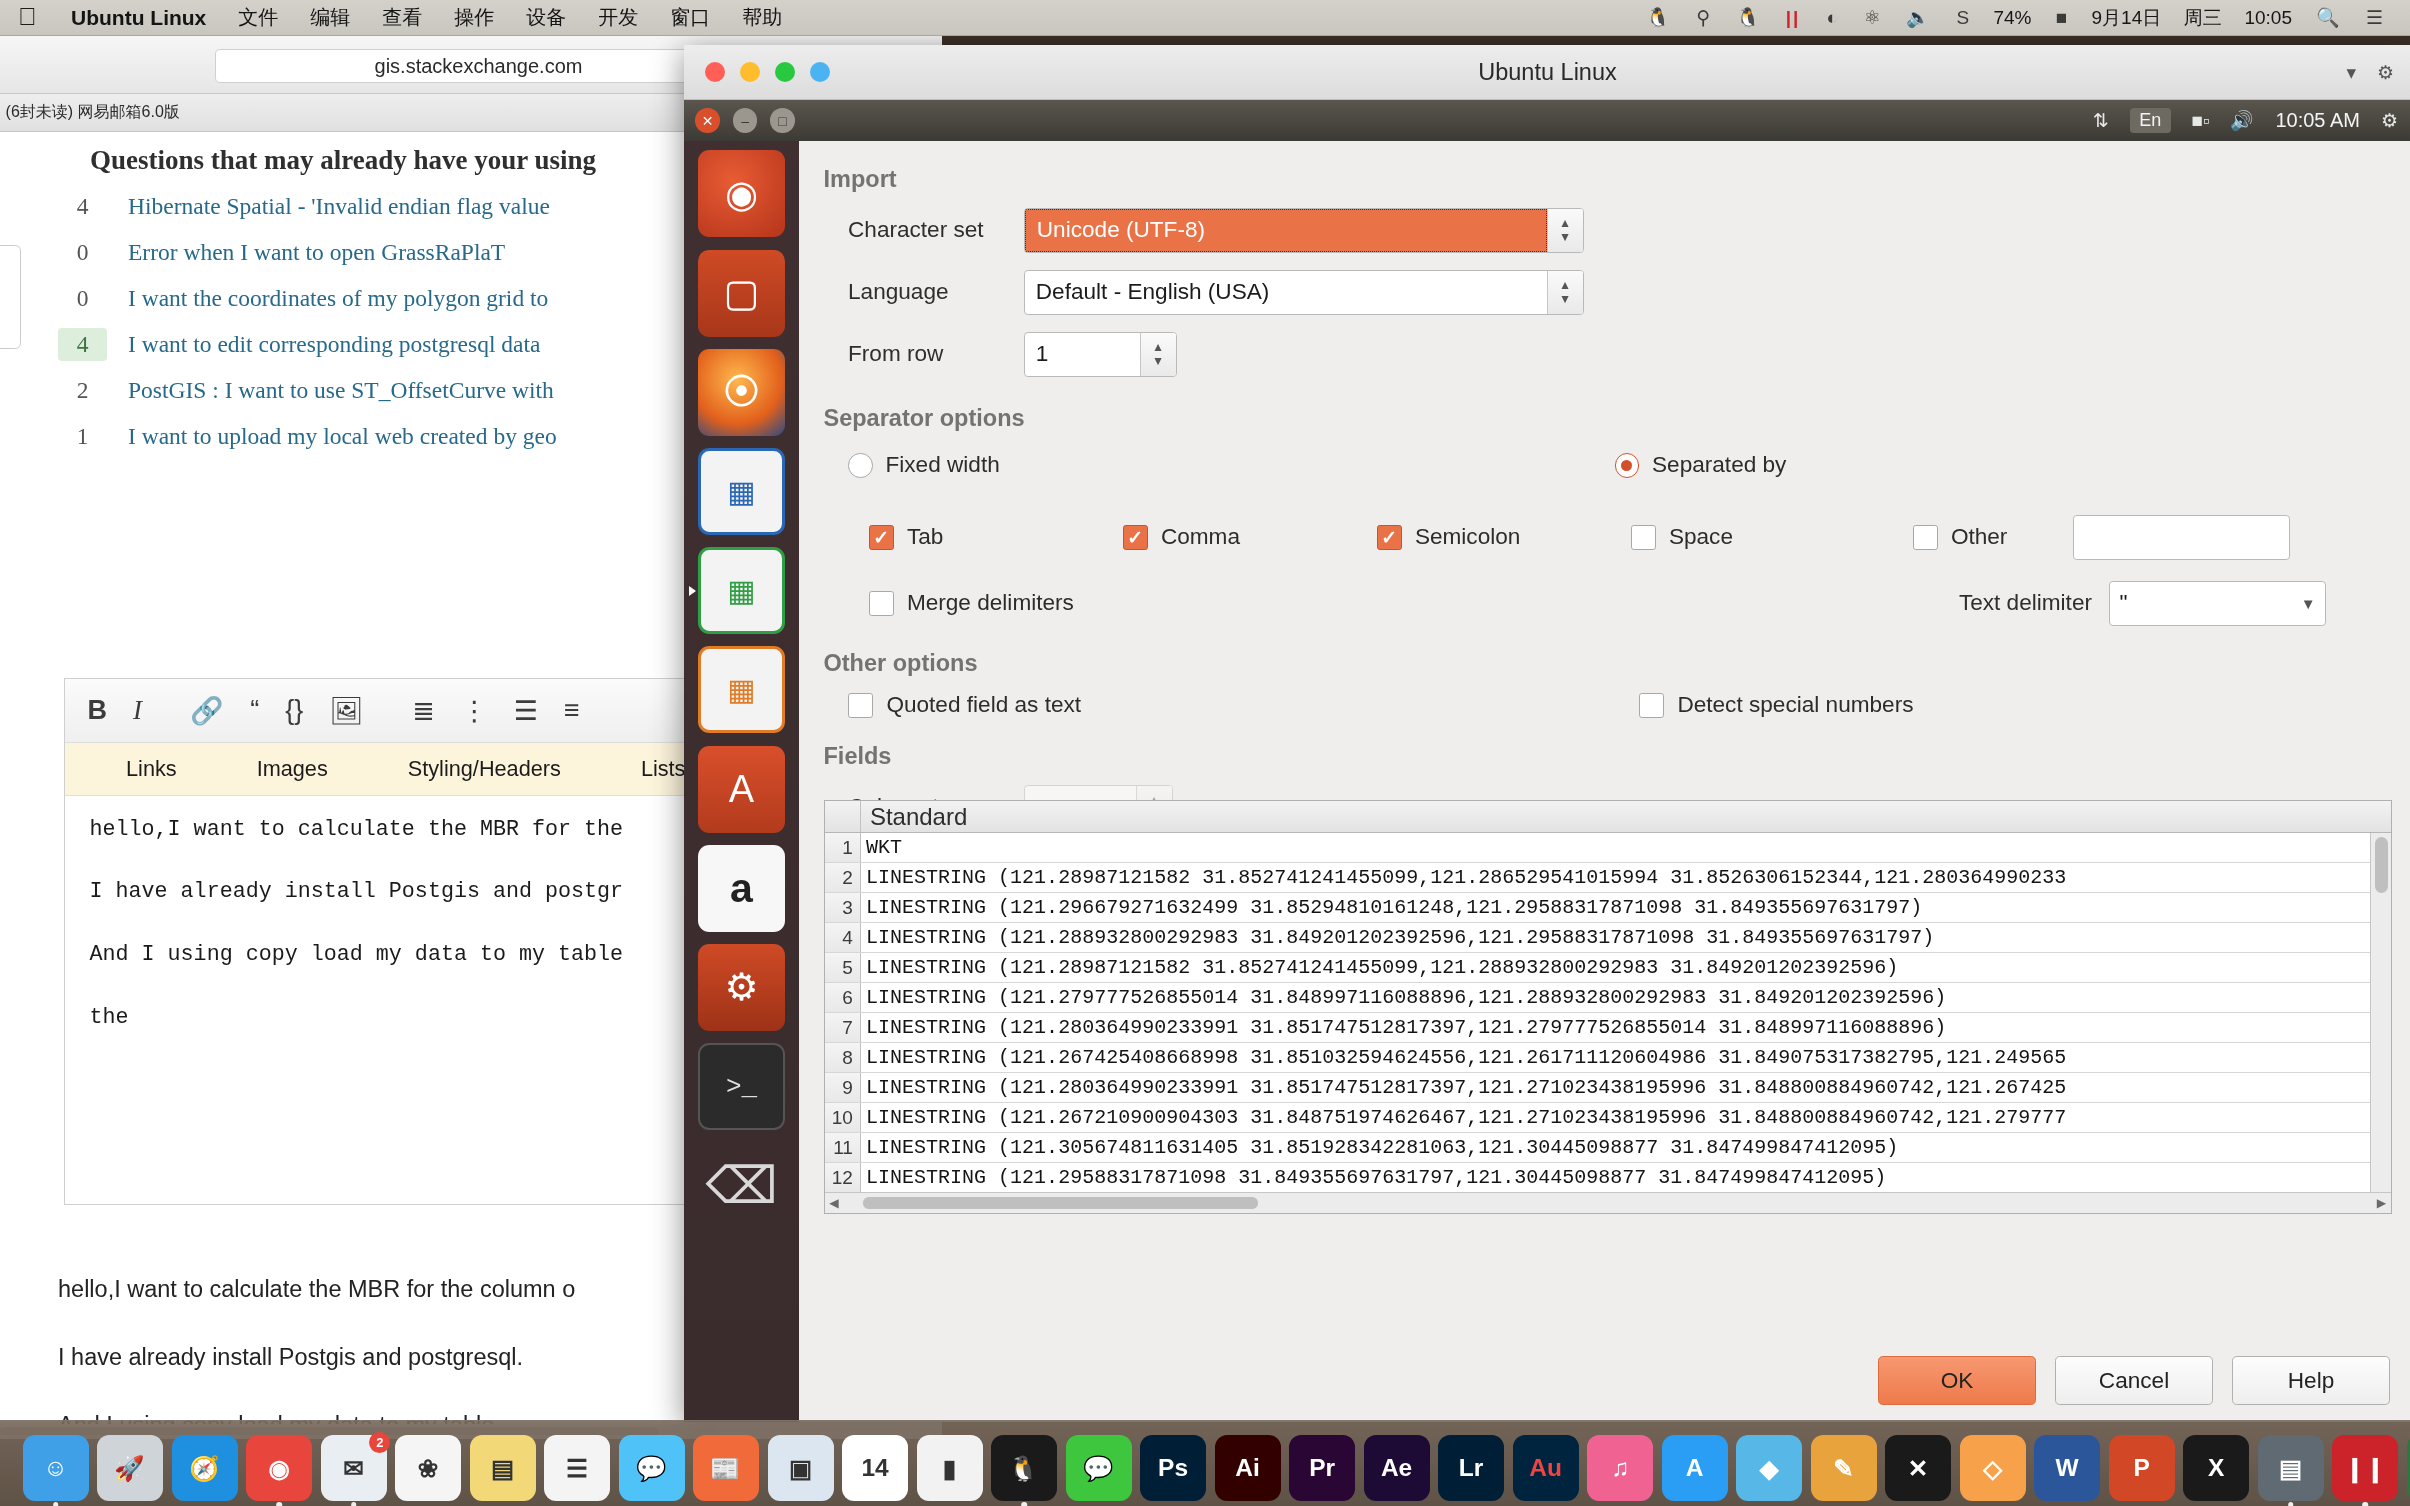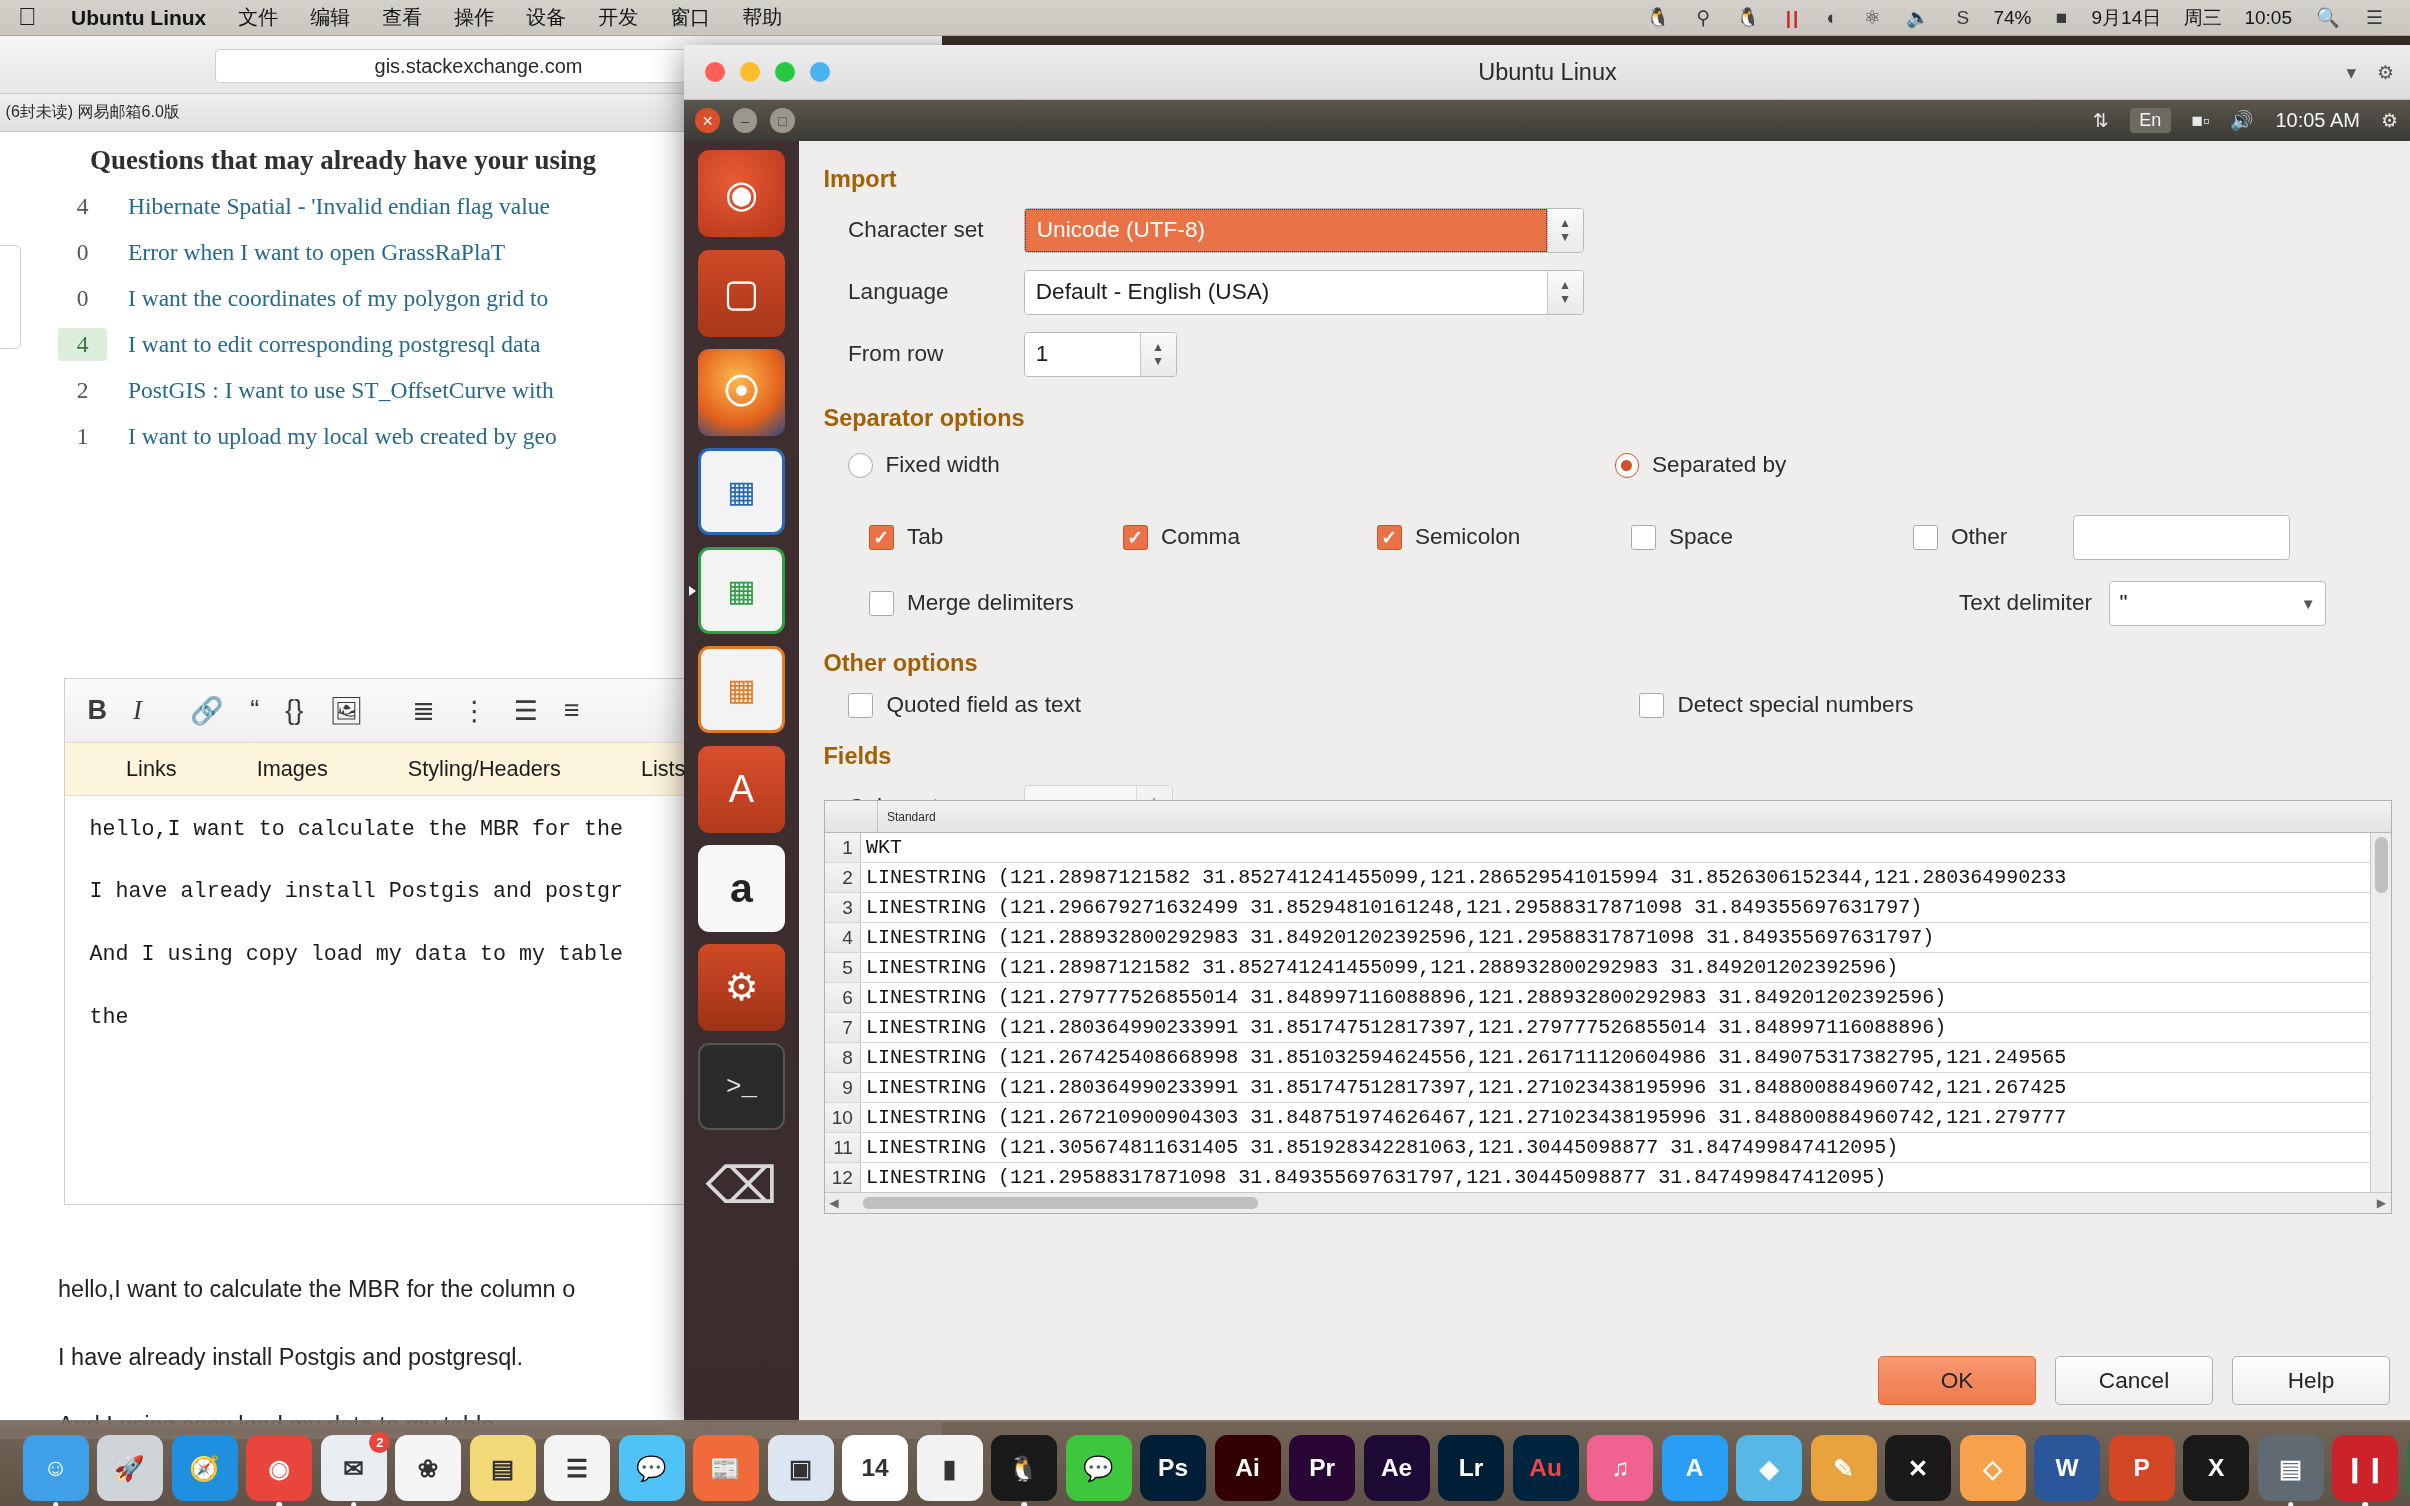--- a/index.html
+++ b/index.html
@@ -147,21 +147,21 @@
   .lnk.soft   { background: linear-gradient(#d94f2b,#b23b1d); }
   .lnk.amazon { background: #f7f7f7; color: #222; font-weight: bold; font-size: 41px; }
   .lnk.sett   { background: linear-gradient(#cf4a25,#9e3217); }
   .lnk.term   { background: #2b2b2b; border: 2.8px solid #555; color: #dedede; font-size: 26px; font-family: "Liberation Mono", monospace; }
   .lnk.trash  { background: transparent; color: #d8d8d8; font-size: 51px; }
   .lnk .pip { position: absolute; left: -12.2px; top: 50%; transform: translateY(-50%); width: 0; height: 0;
     border-top: 5.6px solid transparent; border-bottom: 5.6px solid transparent; border-left: 7.5px solid #fff; }
 
   
   #dlg { flex: 1; padding: 21px 28px 0 24.5px; position: relative; overflow: hidden; }
-  .sec-title { font-size: 23.5px; font-weight: bold; color: #a16207; margin: 3.8px 0 15px 0; }
+  .sec-title { font-size: 23.5px; font-weight: bold; color: #737373; margin: 3.8px 0 15px 0; }
   .row { display: flex; align-items: center; margin-bottom: 17px; }
   .lbl { font-size: 22.6px; color: #2e2e2e; }
   .lbl.w { width: 200px; padding-left: 24.5px; }
   .spin {
     display: flex; height: 45px; border: 0.9px solid #b9b9b9; border-radius: 3.8px;
     background: #fff; overflow: hidden;
   }
   .spin .val { display: flex; align-items: center; padding: 0 11.3px; font-size: 22.6px; color: #1c1c1c; }
   .spin .btns {
     width: 36px; border-left: 0.9px solid #c6c6c6; background: linear-gradient(#fafafa,#e9e9e9);
@@ -208,21 +208,21 @@
     padding: 0 9.4px; font-size: 22.6px; color: #1c1c1c;
   }
 
   
   #grid {
     position: absolute; left: 24.5px; right: 19px; top: 659px; height: 414px;
     border: 0.9px solid #b0b0b0; background: #fff; overflow: hidden;
   }
   #grid-head {
     display: flex; height: 32px; background: linear-gradient(#f2f2f2,#e3e3e3);
-    border-bottom: 0.9px solid #b6b6b6; font-size: 12px; color: #2e2e2e; padding-left: 17px;
+    border-bottom: 0.9px solid #b6b6b6; font-size: 24px; color: #2e2e2e;
   }
   #grid-head .rownum-h { width: 36px; border-right: 0.9px solid #c2c2c2; }
   #grid-head .col-h { padding-left: 9.4px; display: flex; align-items: center; }
   .grow { display: flex; height: 30px; border-bottom: 0.9px solid #d6d6d6; align-items: center; }
   .grow .rn {
     width: 36px; text-align: right; padding-right: 6.6px; font-size: 19px; color: #3b3b3b;
     background: linear-gradient(#f4f4f4,#e8e8e8); border-right: 0.9px solid #c2c2c2;
     height: 100%; display: flex; align-items: center; justify-content: flex-end;
   }
   .grow .cell {

